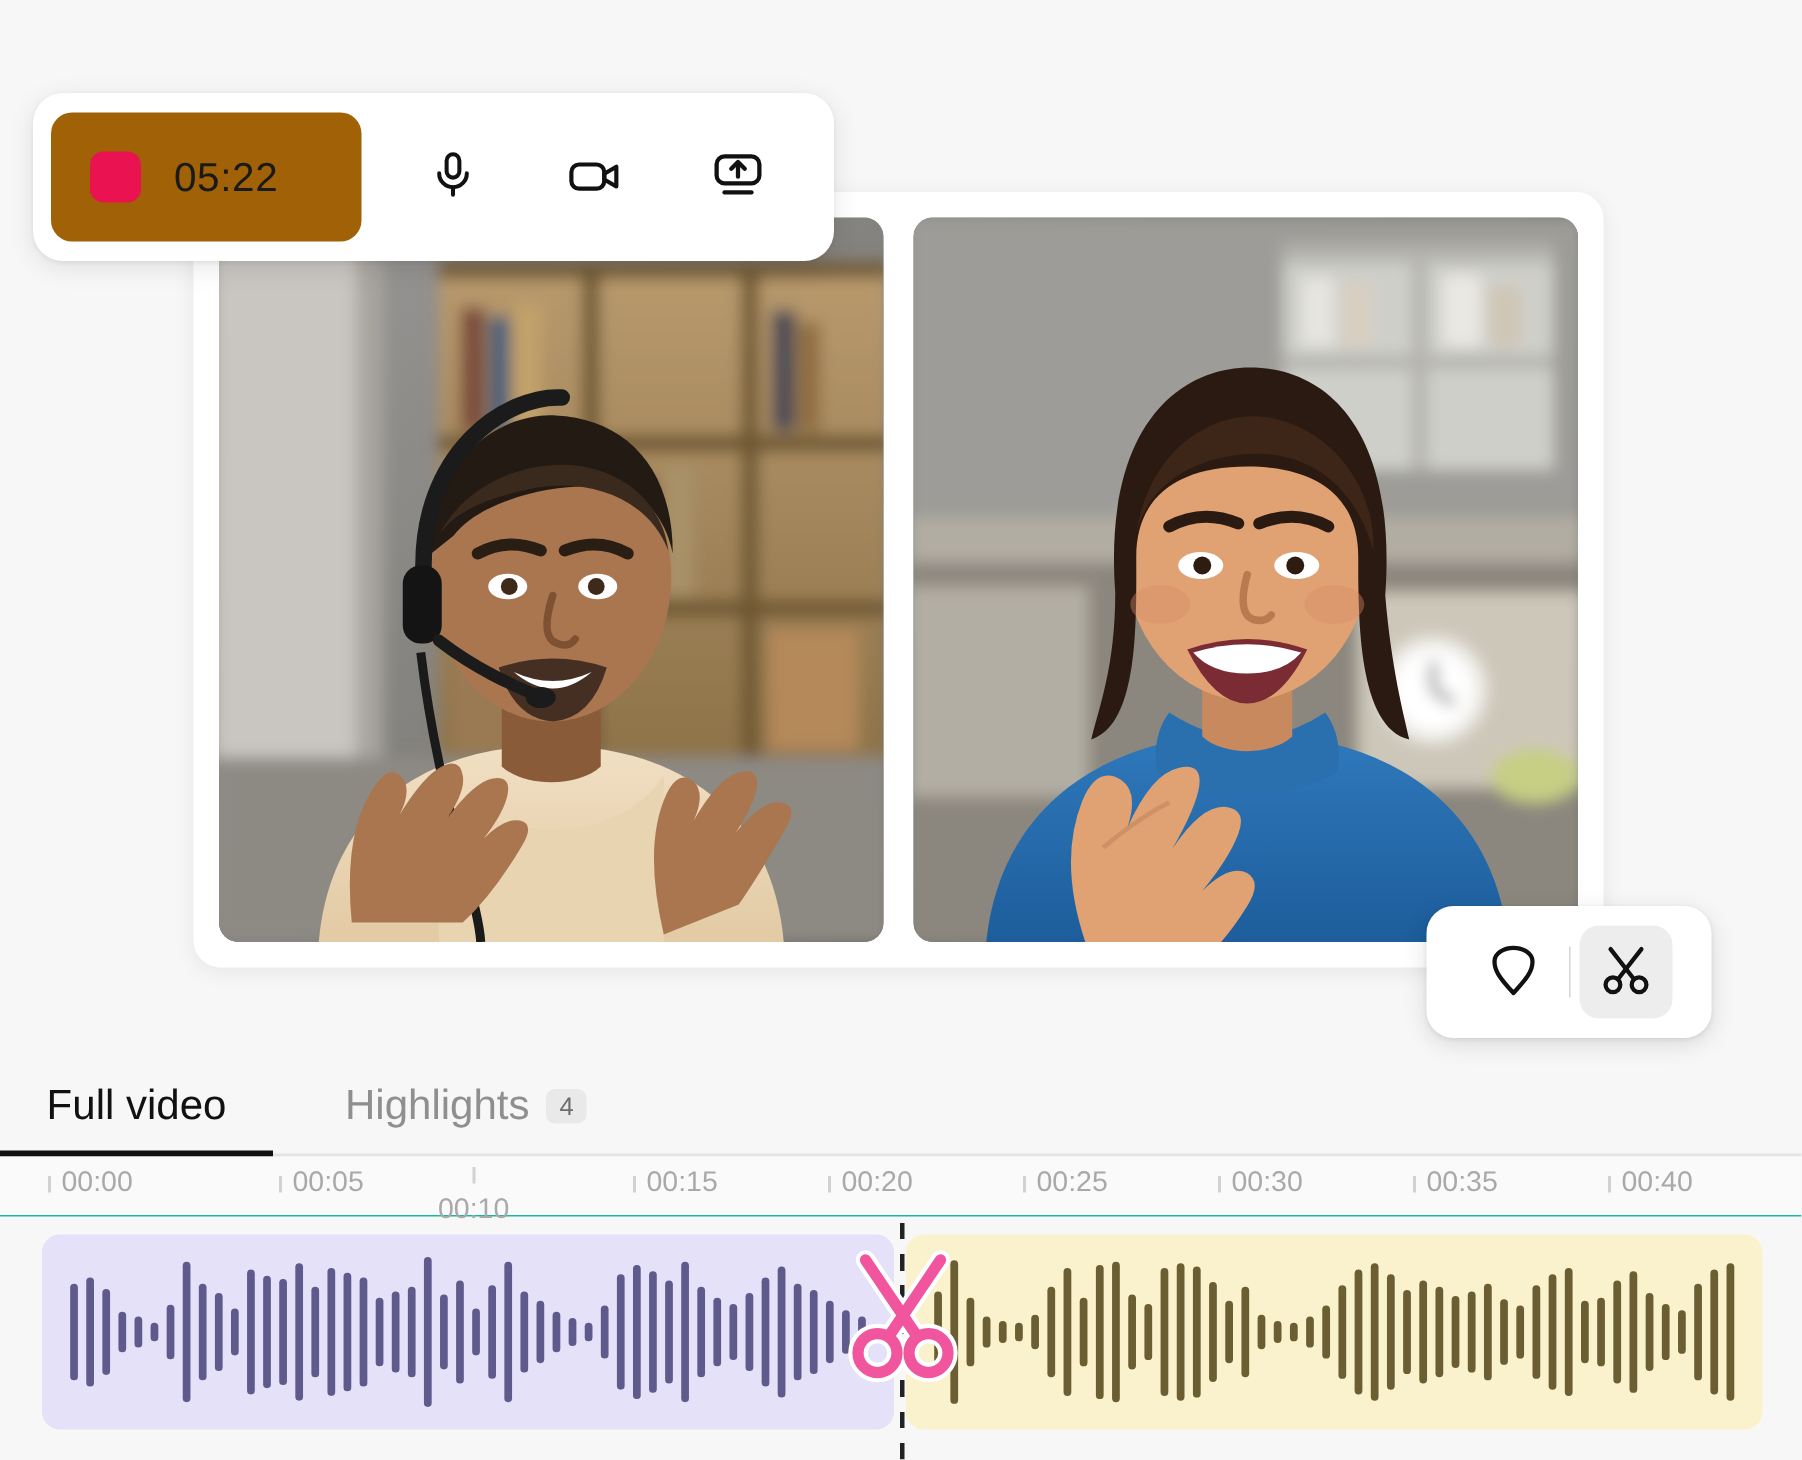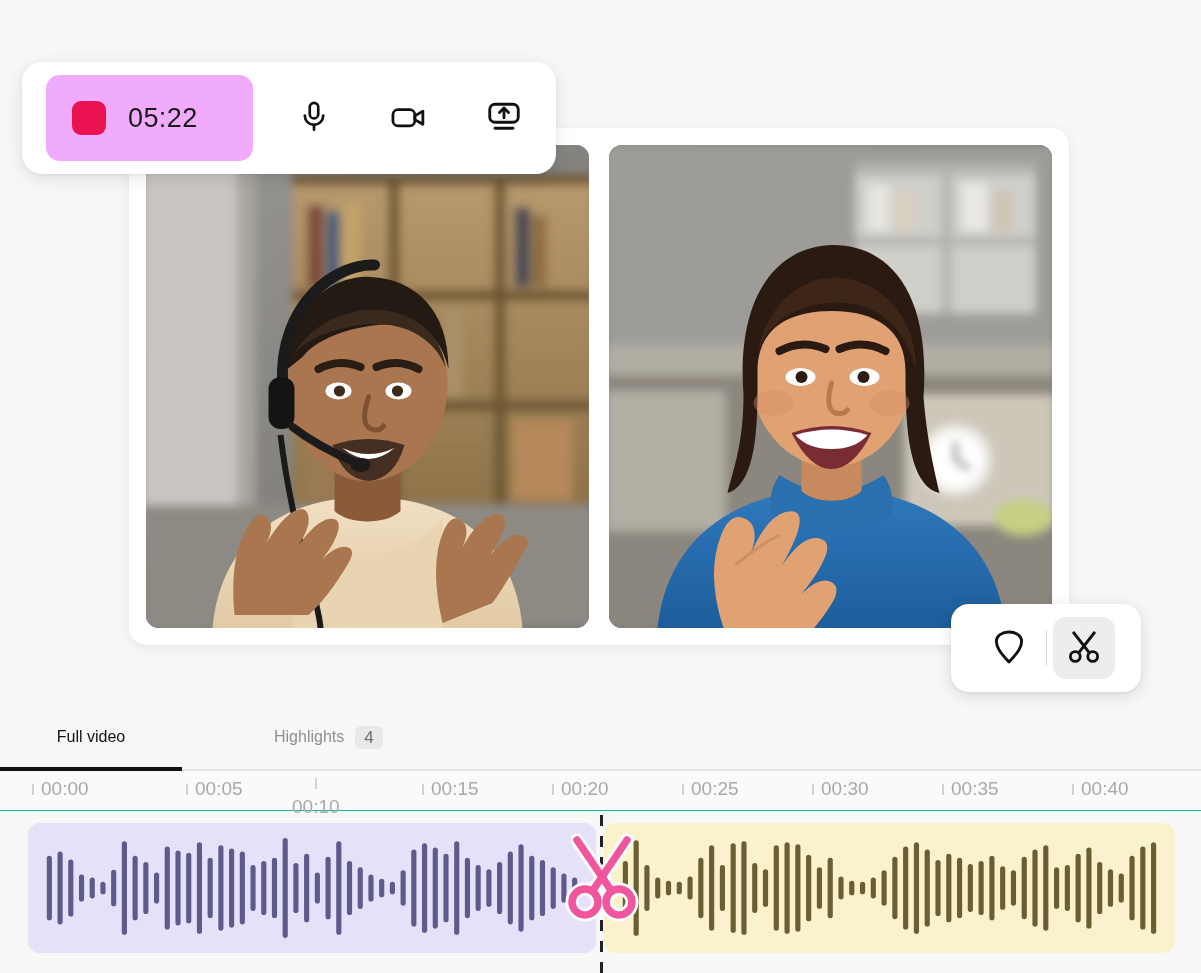--- a/index.html
+++ b/index.html
@@ -15,23 +15,23 @@
   .rec-toolbar {
     position: absolute; left: 22px; top: 62px;
     width: 534px; height: 112px;
     background: #FFFFFF;
     border-radius: 20px;
     box-shadow: 0 4px 18px rgba(0,0,0,.10), 0 1px 3px rgba(0,0,0,.06);
     display: flex; align-items: center;
     z-index: 40;
   }
   .timer-pill {
-    margin-left: 24px;
+    margin-left: 12px;
     width: 207px; height: 86px;
-    background: #f0abfc;
+    background: #a16207;
     border-radius: 14px;
     display: flex; align-items: center; gap: 22px;
     padding-left: 26px;
   }
   .rec-dot {
     width: 34px; height: 34px; border-radius: 9px;
     background: #EA1250;
     flex: 0 0 auto;
   }
   .timer-text {
@@ -86,22 +86,22 @@
   
   .tabs {
     position: absolute; left: 0; top: 708px; width: 1201px; height: 62px;
     display: flex; align-items: flex-start;
   }
   .tab {
     height: 58px; display: flex; align-items: center; gap: 11px;
     padding: 0 0 0 0; cursor: pointer; position: relative;
   }
   .tab-full { width: 182px; justify-content: center; }
-  .tab-hl { margin-left: 92px; }
-  .tab-label { font-size: 16px; text-align: right; }
+  .tab-hl { margin-left: 48px; }
+  .tab-label { font-size: 28px; text-align: right; }
   .tab-full .tab-label { color: #111111; }
   .tab-hl .tab-label { color: #8F8F8F; }
   .tab-badge {
     background: #E9E9E9; color: #6D6D6D;
     font-size: 17px; border-radius: 6px;
     padding: 3px 9px; line-height: 1;
   }
   .tab-underline-track {
     position: absolute; left: 0; top: 769px; width: 1201px; height: 2px;
     background: #E4E4E4;

